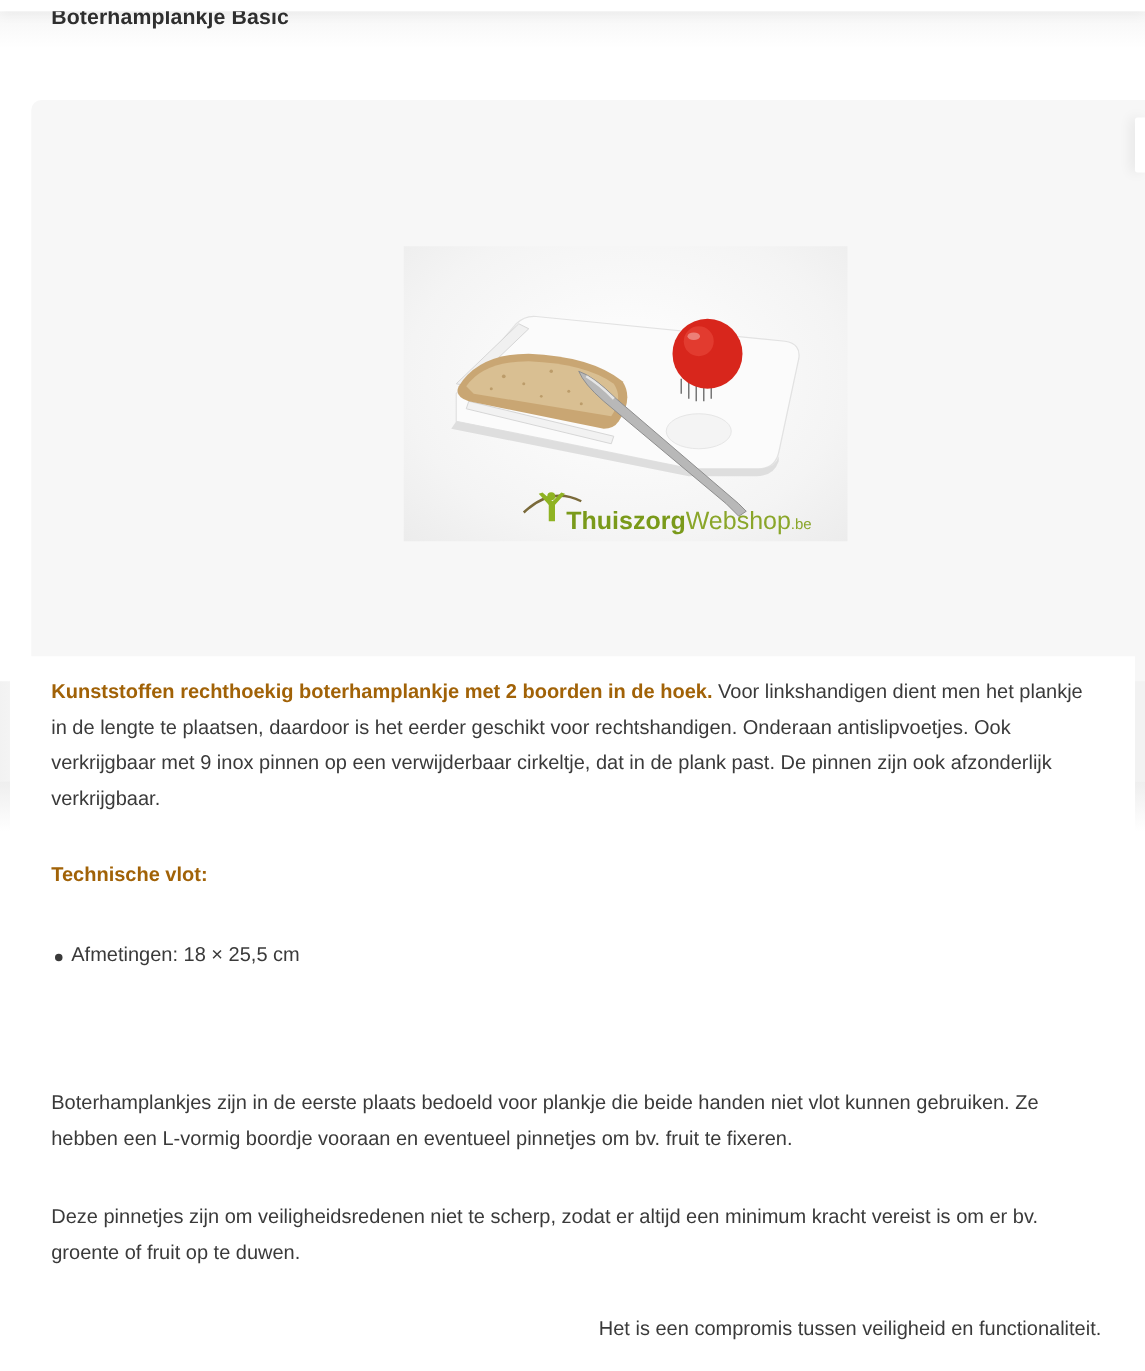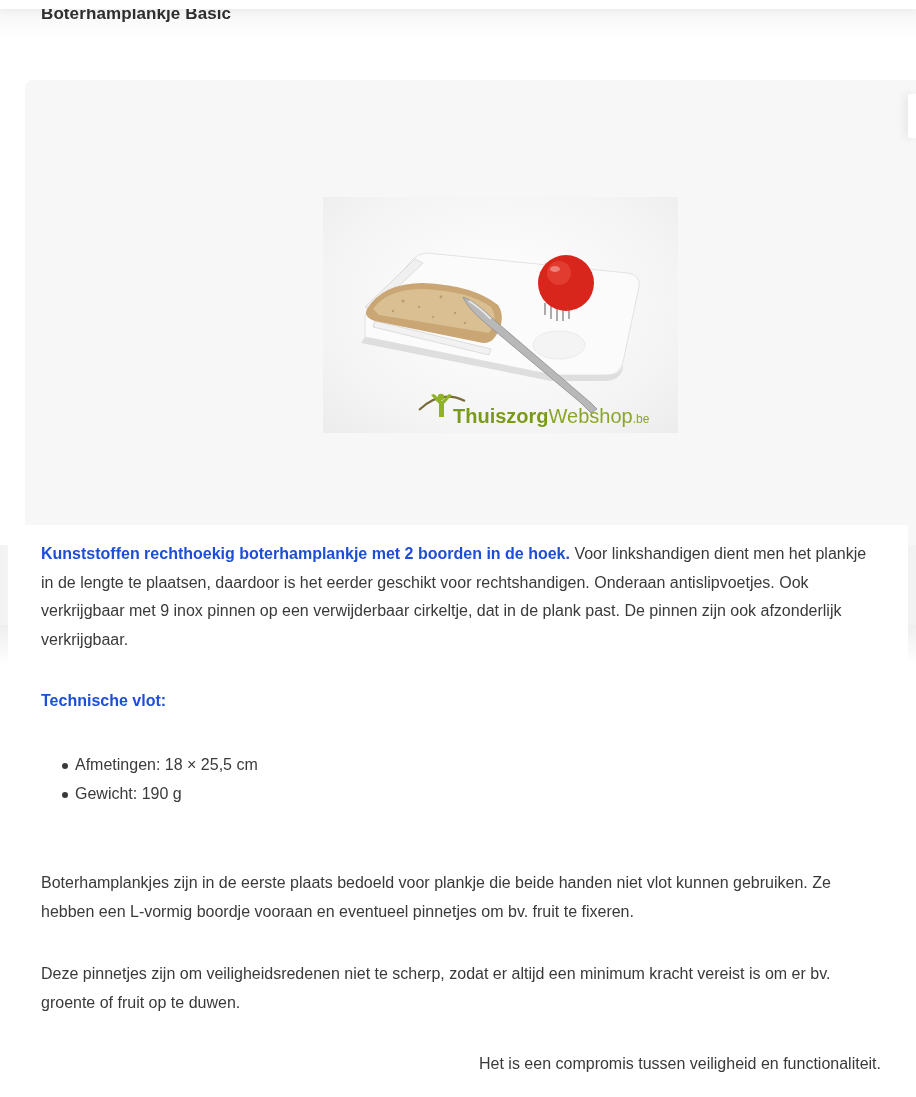--- a/index.html
+++ b/index.html
@@ -59,24 +59,24 @@
     .desc-card {
       position: absolute; left: 8px; top: 525px; width: 900px; height: 140px;
       background: #ffffff;
     }
 
     .content {
       position: absolute; left: 41px; top: 540px; width: 840px;
       font-size: 16px; line-height: 28.5px; color: #3a3a3a; z-index: 3;
     }
     .content p { margin: 0; }
-    .content strong { color: #1d4ed8; }
+    .content strong { color: #a16207; }
     .block-intro { position: absolute; left: 0; top: 0; width: 840px; }
     .block-tech { position: absolute; left: 0; top: 147px; }
-    .spec-list { position: absolute; left: 18px; top: 210px; list-style: none; }
+    .spec-list { position: absolute; left: 0; top: 210px; list-style: none; }
     .spec-list li { position: relative; padding-left: 16px; line-height: 29px; }
     .spec-list li::before {
       content: ""; position: absolute; left: 3px; top: 13px;
       width: 6px; height: 6px; border-radius: 50%; background: #3a3a3a;
     }
     .block-p1 { position: absolute; left: 0; top: 329px; width: 840px; }
     .block-p2 { position: absolute; left: 0; top: 420px; width: 840px; }
     .block-p3 { position: absolute; left: 0; top: 510px; width: 840px; text-align: right; }
   </style>
 </head>
@@ -145,19 +145,18 @@
 <div class="side-shade-right-b"></div>
 <div class="desc-card"></div>
 
 <div class="content">
   <p class="block-intro"><strong>Kunststoffen rechthoekig boterhamplankje met 2 boorden in de hoek.</strong><span> Voor linkshandigen dient men het plankje in de lengte te plaatsen, daardoor is het eerder geschikt voor rechtshandigen. Onderaan antislipvoetjes. Ook verkrijgbaar met 9 inox pinnen op een verwijderbaar cirkeltje, dat in de plank past. De pinnen zijn ook afzonderlijk verkrijgbaar.</span></p>
 
   <p class="block-tech"><strong>Technische vlot:</strong></p>
 
   <ul class="spec-list">
     <li>Afmetingen: 18 × 25,5 cm</li>
-    <li>Gewicht: 190 g</li>
   </ul>
 
   <p class="block-p1">Boterhamplankjes zijn in de eerste plaats bedoeld voor plankje die beide handen niet vlot kunnen gebruiken. Ze hebben een L-vormig boordje vooraan en eventueel pinnetjes om bv. fruit te fixeren.</p>
   <p class="block-p2">Deze pinnetjes zijn om veiligheidsredenen niet te scherp, zodat er altijd een minimum kracht vereist is om er bv. groente of fruit op te duwen.</p>
   <p class="block-p3">Het is een compromis tussen veiligheid en functionaliteit.</p>
 </div>
 
 </body></html>

